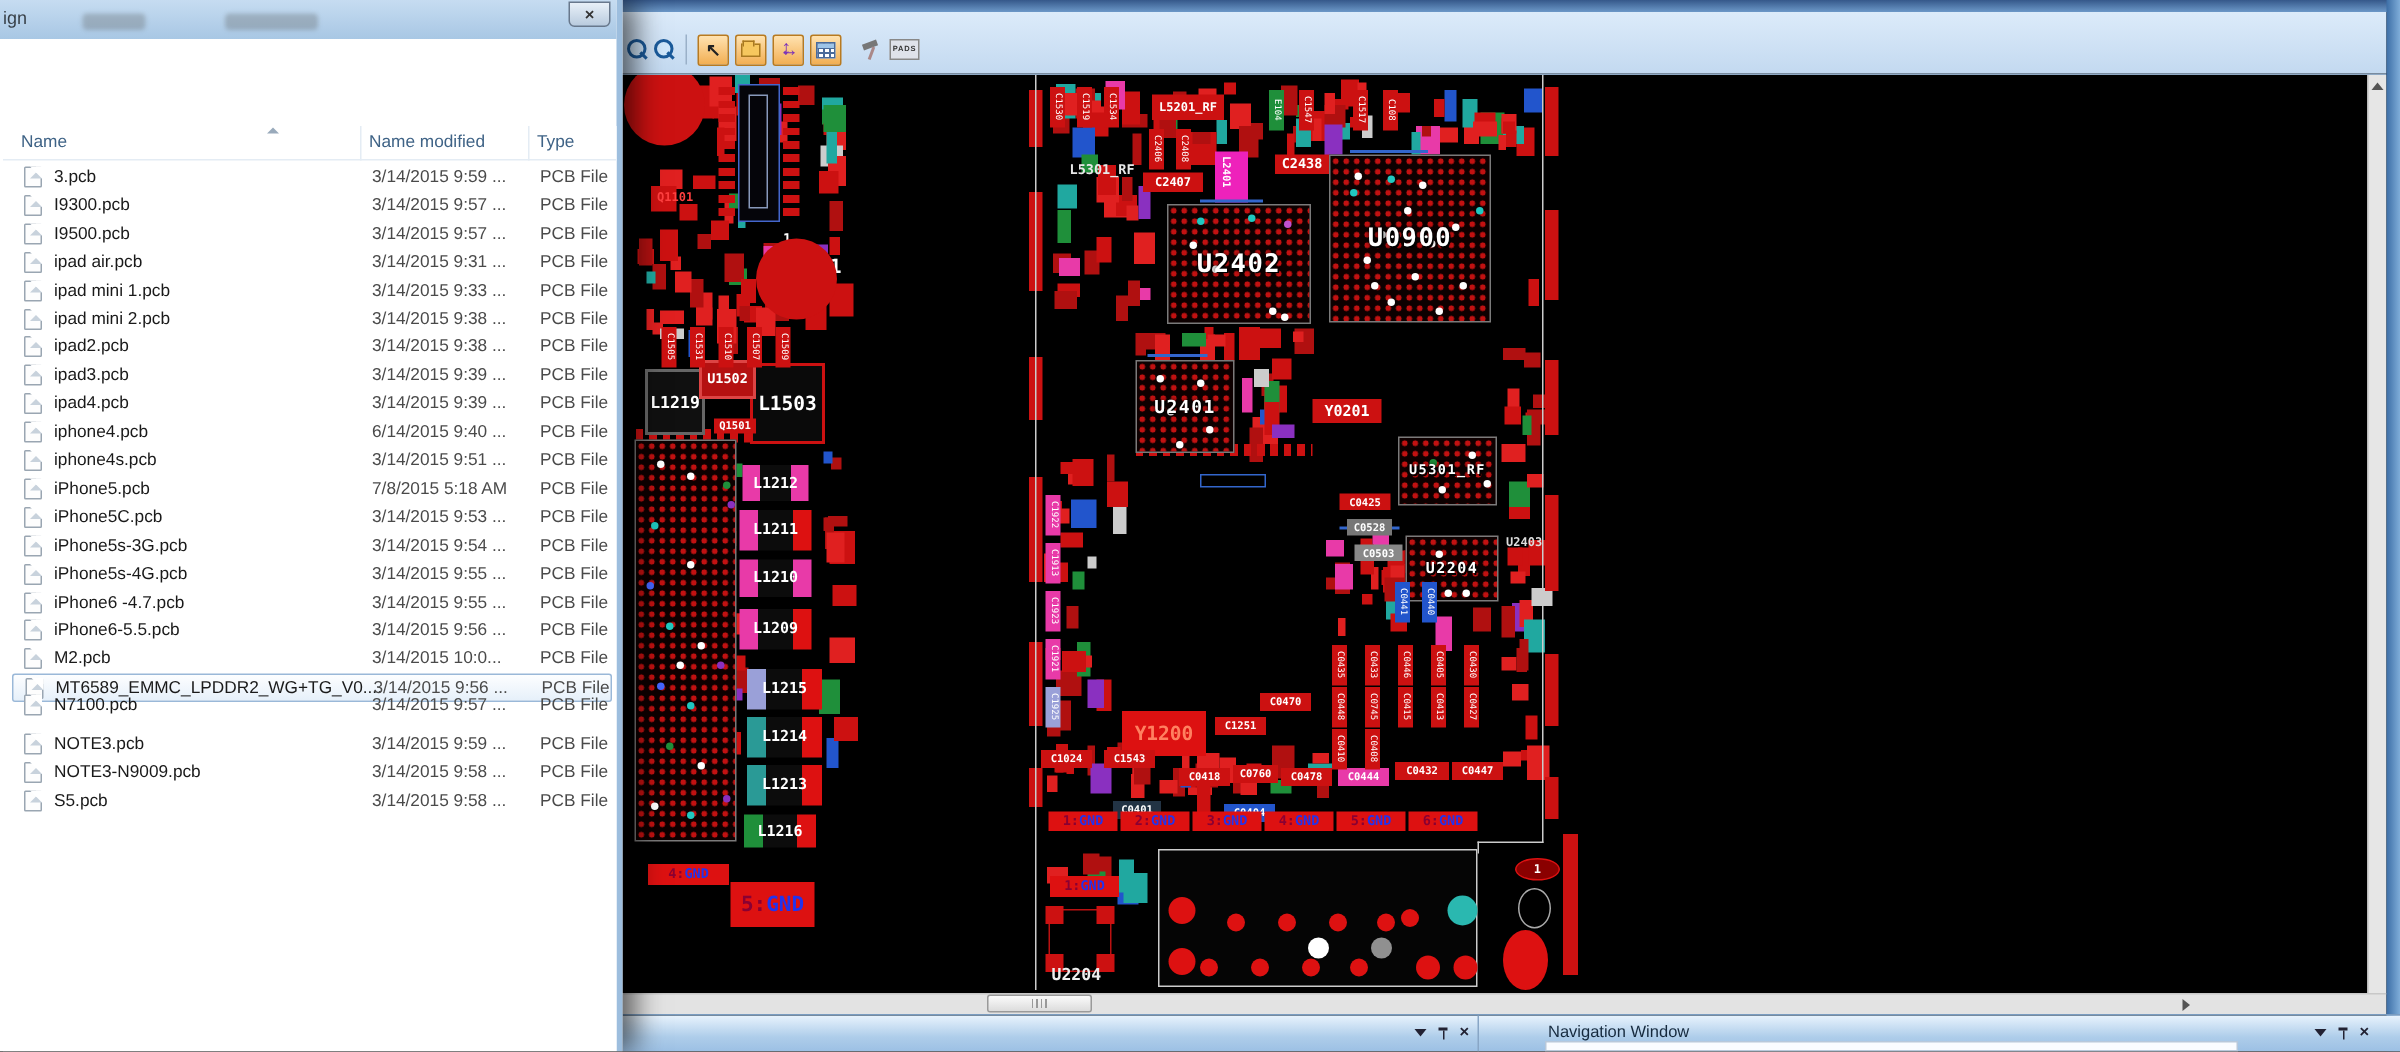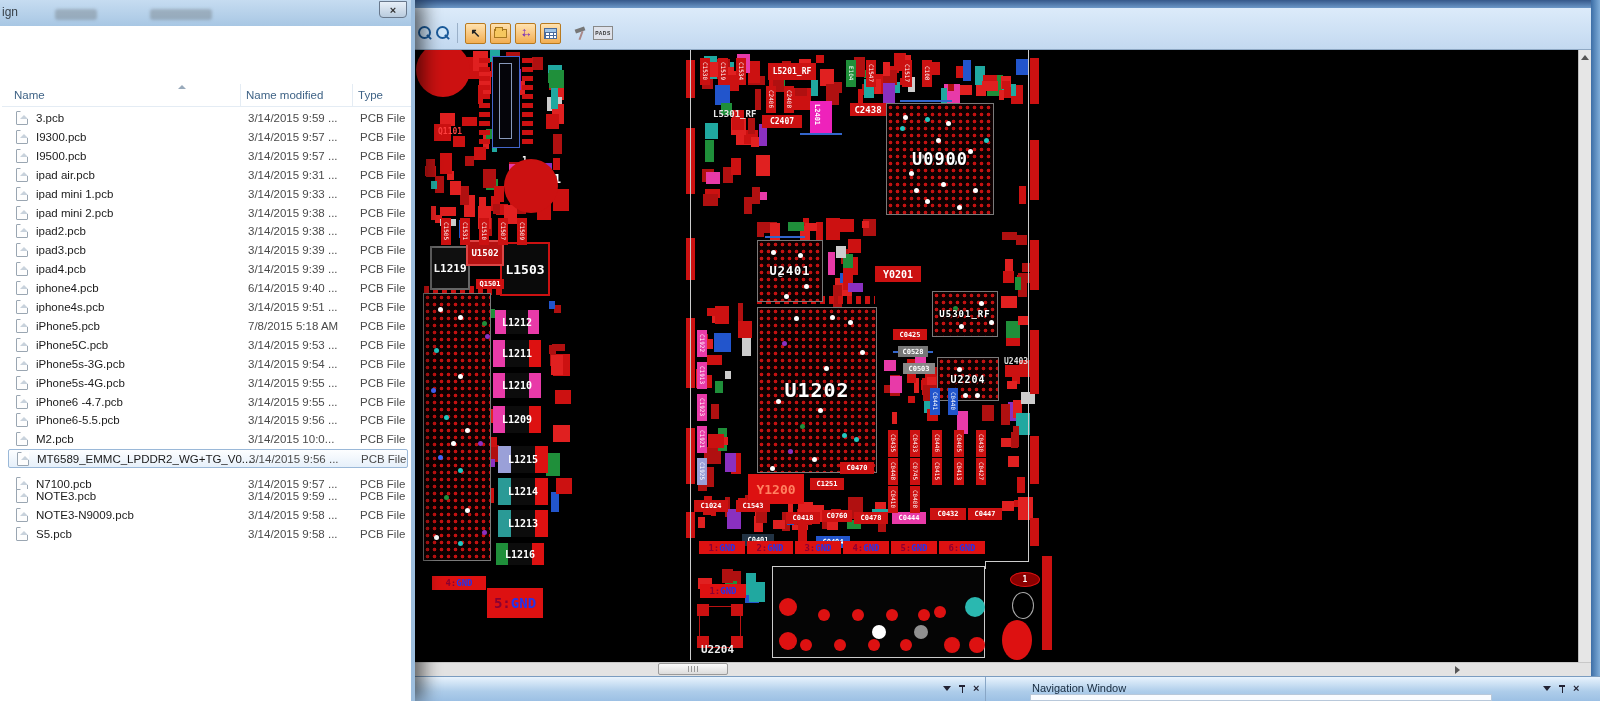--- a/index.html
+++ b/index.html
@@ -502,20 +502,30 @@
         <i style="position: absolute; width: 5px; height: 5px; border-radius: 50%; background: rgb(68, 102, 255); left: 13.6px; top: 160.8px;"></i>
         <i style="position: absolute; width: 5px; height: 5px; border-radius: 50%; background: rgb(32, 200, 192); left: 34px; top: 174.2px;"></i>
         <i style="position: absolute; width: 5px; height: 5px; border-radius: 50%; background: rgb(138, 48, 192); left: 54.4px; top: 147.4px;"></i>
         <i style="position: absolute; width: 5px; height: 5px; border-radius: 50%; background: rgb(31, 143, 58); left: 20.4px; top: 201px;"></i>
         <i style="position: absolute; width: 5px; height: 5px; border-radius: 50%; background: rgb(255, 255, 255); left: 40.8px; top: 214.4px;"></i>
         <i style="position: absolute; width: 5px; height: 5px; border-radius: 50%; background: rgb(255, 255, 255); left: 10.2px; top: 241.2px;"></i>
         <i style="position: absolute; width: 5px; height: 5px; border-radius: 50%; background: rgb(32, 200, 192); left: 34px; top: 246.56px;"></i>
         <i style="position: absolute; width: 5px; height: 5px; border-radius: 50%; background: rgb(138, 48, 192); left: 57.8px; top: 235.84px;"></i>
         <i style="position: absolute; width: 5px; height: 5px; border-radius: 50%; background: rgb(255, 255, 255); left: 27.2px; top: 147.4px;"></i>
       </div>
+      <div class="bga" style="left: 363px; top: 86px; width: 96px; height: 80px; background: radial-gradient(circle, rgb(194, 17, 17) 0px, rgb(194, 17, 17) 36%, transparent 42%) 0% 0% / 7px 7px rgb(13, 0, 0);">
+        <span style="font-size: 17px;">U2402</span>
+        <i style="position: absolute; width: 5px; height: 5px; border-radius: 50%; background: rgb(32, 200, 192); left: 19.2px; top: 8px;"></i>
+        <i style="position: absolute; width: 5px; height: 5px; border-radius: 50%; background: rgb(32, 200, 192); left: 52.8px; top: 6.4px;"></i>
+        <i style="position: absolute; width: 5px; height: 5px; border-radius: 50%; background: rgb(192, 80, 208); left: 76.8px; top: 9.6px;"></i>
+        <i style="position: absolute; width: 5px; height: 5px; border-radius: 50%; background: rgb(255, 255, 255); left: 28.8px; top: 40px;"></i>
+        <i style="position: absolute; width: 5px; height: 5px; border-radius: 50%; background: rgb(255, 255, 255); left: 67.2px; top: 68px;"></i>
+        <i style="position: absolute; width: 5px; height: 5px; border-radius: 50%; background: rgb(255, 255, 255); left: 74.88px; top: 72px;"></i>
+        <i style="position: absolute; width: 5px; height: 5px; border-radius: 50%; background: rgb(255, 255, 255); left: 14.4px; top: 24px;"></i>
+      </div>
       <div class="bga" style="left: 471px; top: 53px; width: 108px; height: 112px; background: radial-gradient(circle, rgb(194, 17, 17) 0px, rgb(194, 17, 17) 36%, transparent 42%) 0% 0% / 7px 7px rgb(13, 0, 0);">
         <span style="font-size: 17px;">U0900</span>
         <i style="position: absolute; width: 5px; height: 5px; border-radius: 50%; background: rgb(255, 255, 255); left: 16.2px; top: 11.2px;"></i>
         <i style="position: absolute; width: 5px; height: 5px; border-radius: 50%; background: rgb(32, 200, 192); left: 37.8px; top: 13.44px;"></i>
         <i style="position: absolute; width: 5px; height: 5px; border-radius: 50%; background: rgb(32, 200, 192); left: 12.96px; top: 22.4px;"></i>
         <i style="position: absolute; width: 5px; height: 5px; border-radius: 50%; background: rgb(255, 255, 255); left: 48.6px; top: 33.6px;"></i>
         <i style="position: absolute; width: 5px; height: 5px; border-radius: 50%; background: rgb(255, 255, 255); left: 32.4px; top: 50.4px;"></i>
         <i style="position: absolute; width: 5px; height: 5px; border-radius: 50%; background: rgb(255, 255, 255); left: 64.8px; top: 56px;"></i>
         <i style="position: absolute; width: 5px; height: 5px; border-radius: 50%; background: rgb(255, 255, 255); left: 81px; top: 44.8px;"></i>
         <i style="position: absolute; width: 5px; height: 5px; border-radius: 50%; background: rgb(255, 255, 255); left: 21.6px; top: 67.2px;"></i>
@@ -534,37 +544,20 @@
         <i style="position: absolute; width: 5px; height: 5px; border-radius: 50%; background: rgb(255, 255, 255); left: 19.8px; top: 31px;"></i>
         <i style="position: absolute; width: 5px; height: 5px; border-radius: 50%; background: rgb(255, 255, 255); left: 46.2px; top: 43.4px;"></i>
         <i style="position: absolute; width: 5px; height: 5px; border-radius: 50%; background: rgb(255, 255, 255); left: 26.4px; top: 52.7px;"></i>
       </div>
       <div class="bga" style="left: 517px; top: 241px; width: 66px; height: 46px; background: radial-gradient(circle, rgb(194, 17, 17) 0px, rgb(194, 17, 17) 36%, transparent 42%) 0% 0% / 7px 7px rgb(13, 0, 0);">
         <span style="font-size: 9px;">U5301_RF</span>
         <i style="position: absolute; width: 5px; height: 5px; border-radius: 50%; background: rgb(31, 143, 58); left: 19.8px; top: 13.8px;"></i>
         <i style="position: absolute; width: 5px; height: 5px; border-radius: 50%; background: rgb(255, 255, 255); left: 46.2px; top: 9.2px;"></i>
         <i style="position: absolute; width: 5px; height: 5px; border-radius: 50%; background: rgb(255, 255, 255); left: 56.1px; top: 27.6px;"></i>
         <i style="position: absolute; width: 5px; height: 5px; border-radius: 50%; background: rgb(255, 255, 255); left: 26.4px; top: 32.2px;"></i>
-      </div>
-      <div class="bga" style="left: 342px; top: 257px; width: 120px; height: 166px; background: radial-gradient(circle, rgb(194, 17, 17) 0px, rgb(194, 17, 17) 36%, transparent 42%) 0% 0% / 7px 7px rgb(13, 0, 0);">
-        <span style="font-size: 20px;">U1202</span>
-        <i style="position: absolute; width: 5px; height: 5px; border-radius: 50%; background: rgb(255, 255, 255); left: 36px; top: 8.3px;"></i>
-        <i style="position: absolute; width: 5px; height: 5px; border-radius: 50%; background: rgb(255, 255, 255); left: 72px; top: 6.64px;"></i>
-        <i style="position: absolute; width: 5px; height: 5px; border-radius: 50%; background: rgb(255, 255, 255); left: 90px; top: 11.62px;"></i>
-        <i style="position: absolute; width: 5px; height: 5px; border-radius: 50%; background: rgb(138, 48, 192); left: 24px; top: 33.2px;"></i>
-        <i style="position: absolute; width: 5px; height: 5px; border-radius: 50%; background: rgb(255, 255, 255); left: 102px; top: 41.5px;"></i>
-        <i style="position: absolute; width: 5px; height: 5px; border-radius: 50%; background: rgb(255, 255, 255); left: 66px; top: 58.1px;"></i>
-        <i style="position: absolute; width: 5px; height: 5px; border-radius: 50%; background: rgb(255, 255, 255); left: 18px; top: 91.3px;"></i>
-        <i style="position: absolute; width: 5px; height: 5px; border-radius: 50%; background: rgb(255, 255, 255); left: 60px; top: 99.6px;"></i>
-        <i style="position: absolute; width: 5px; height: 5px; border-radius: 50%; background: rgb(31, 143, 58); left: 42px; top: 116.2px;"></i>
-        <i style="position: absolute; width: 5px; height: 5px; border-radius: 50%; background: rgb(32, 200, 192); left: 84px; top: 124.5px;"></i>
-        <i style="position: absolute; width: 5px; height: 5px; border-radius: 50%; background: rgb(32, 200, 192); left: 96px; top: 129.48px;"></i>
-        <i style="position: absolute; width: 5px; height: 5px; border-radius: 50%; background: rgb(138, 48, 192); left: 30px; top: 141.1px;"></i>
-        <i style="position: absolute; width: 5px; height: 5px; border-radius: 50%; background: rgb(255, 255, 255); left: 12px; top: 157.7px;"></i>
-        <i style="position: absolute; width: 5px; height: 5px; border-radius: 50%; background: rgb(255, 255, 255); left: 54px; top: 149.4px;"></i>
       </div>
       <div class="bga" style="left: 522px; top: 307px; width: 62px; height: 44px; background: radial-gradient(circle, rgb(194, 17, 17) 0px, rgb(194, 17, 17) 36%, transparent 42%) 0% 0% / 7px 7px rgb(13, 0, 0);">
         <span style="font-size: 10px;">U2204</span>
         <i style="position: absolute; width: 5px; height: 5px; border-radius: 50%; background: rgb(255, 255, 255); left: 12.4px; top: 35.2px;"></i>
         <i style="position: absolute; width: 5px; height: 5px; border-radius: 50%; background: rgb(255, 255, 255); left: 24.8px; top: 35.2px;"></i>
         <i style="position: absolute; width: 5px; height: 5px; border-radius: 50%; background: rgb(255, 255, 255); left: 37.2px; top: 35.2px;"></i>
         <i style="position: absolute; width: 5px; height: 5px; border-radius: 50%; background: rgb(255, 255, 255); left: 18.6px; top: 8.8px;"></i>
       </div>
       <div class="p" style="left: 80px; top: 260px; width: 44px; height: 24px; background: linear-gradient(90deg, rgb(232, 58, 168) 0px, rgb(232, 58, 168) 26%, rgb(12, 12, 12) 26%, rgb(12, 12, 12) 74%, rgb(232, 58, 168) 74%); display: flex; align-items: center; justify-content: center; color: rgb(255, 255, 255); font-size: 10px; font-weight: bold;">L1212</div>
       <div class="p" style="left: 78px; top: 290px; width: 48px; height: 27px; background: linear-gradient(90deg, rgb(232, 58, 168) 0px, rgb(232, 58, 168) 26%, rgb(12, 12, 12) 26%, rgb(12, 12, 12) 74%, rgb(221, 17, 17) 74%); display: flex; align-items: center; justify-content: center; color: rgb(255, 255, 255); font-size: 10px; font-weight: bold;">L1211</div>
@@ -852,21 +845,21 @@
             <span class="nm">M2.pcb</span>
             <span class="dt">3/14/2015 10:0...</span>
             <span class="tp">PCB File</span>
           </div>
           <div class="frow sel" style="top: 342.2px;">
             <span class="ficon"></span>
             <span class="nm">MT6589_EMMC_LPDDR2_WG+TG_V0....</span>
             <span class="dt">3/14/2015 9:56 ...</span>
             <span class="tp">PCB File</span>
           </div>
-          <div class="frow" style="top: 368px;">
+          <div class="frow" style="top: 354px;">
             <span class="ficon"></span>
             <span class="nm">N7100.pcb</span>
             <span class="dt">3/14/2015 9:57 ...</span>
             <span class="tp">PCB File</span>
           </div>
           <div class="frow" style="top: 380px;">
             <span class="ficon"></span>
             <span class="nm">NOTE3.pcb</span>
             <span class="dt">3/14/2015 9:59 ...</span>
             <span class="tp">PCB File</span>

